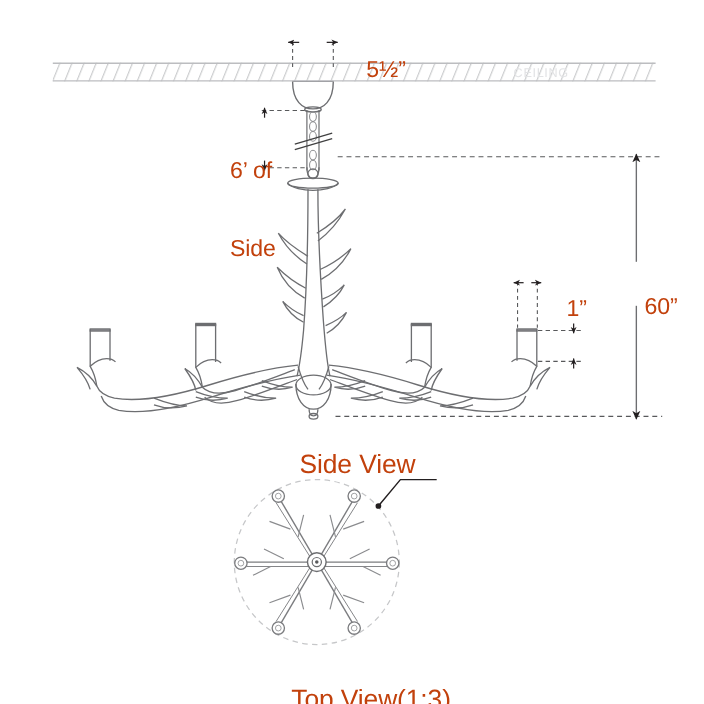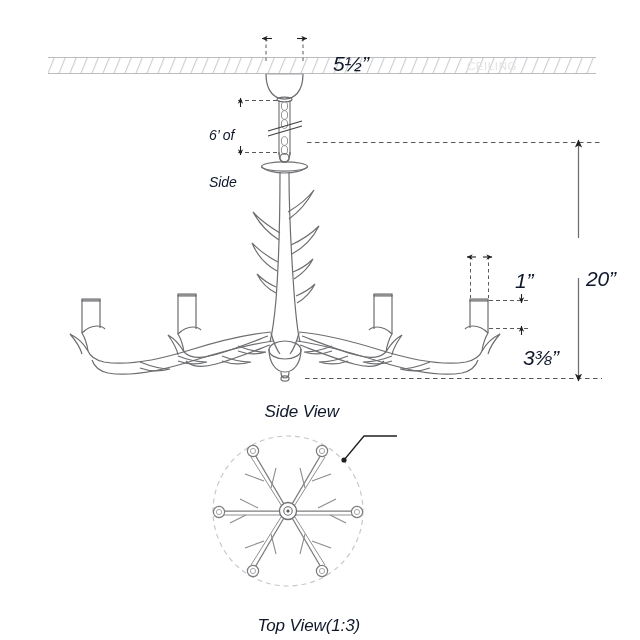--- a/index.html
+++ b/index.html
@@ -7,29 +7,28 @@
     width:640px;height:640px;position:relative;overflow:hidden;
     font-family:"Liberation Sans","DejaVu Sans",sans-serif;
     color:#231f20;
   }
   .stage{position:absolute;inset:0;}
   svg.draw{position:absolute;left:0;top:0;width:640px;height:640px;display:block;}
 
   .lbl{
     position:absolute;
     font-family:"Liberation Sans","DejaVu Sans",sans-serif;
-    color:#0f172a;
+    color:#c2410c;
     white-space:pre;
     line-height:1.12;
     letter-spacing:-0.1px;
-    font-style:italic;
   }
   .dim{font-size:21px;}
-  .caption{font-size:17px;}
-  .chainlbl{font-size:14px;text-align:left;}
+  .caption{font-size:24px;}
+  .chainlbl{font-size:21px;text-align:left;}
 
   .lbl-55   {left:310px; top:28px;}
   .lbl-chain{left:209px; top:97px;}
   .lbl-1in  {left:492px; top:245px;}
   .lbl-338  {left:500px; top:322px;}
   .lbl-30   {left:563px; top:243px;}
   .lbl-side {left:246px; top:383px;}
   .lbl-57   {left:373px; top:423px;}
   .lbl-top  {left:239px; top:597px;}
 </style>
@@ -266,26 +265,23 @@
 
   <div class="lbl chainlbl lbl-chain">
     <div>6’ of</div>
     <div>Side</div>
   </div>
 
   <div class="lbl dim lbl-1in">
     <span>1”</span>
   </div>
 
-  <div class="lbl dim lbl-338">
-    <span>3⅜”</span>
-  </div>
 
   <div class="lbl dim lbl-30">
-    <span>20”</span>
+    <span>60”</span>
   </div>
 
   <div class="lbl caption lbl-side">
     <span>Side View</span>
   </div>
 
 
   <div class="lbl caption lbl-top">
     <span>Top View(1:3)</span>
   </div>

